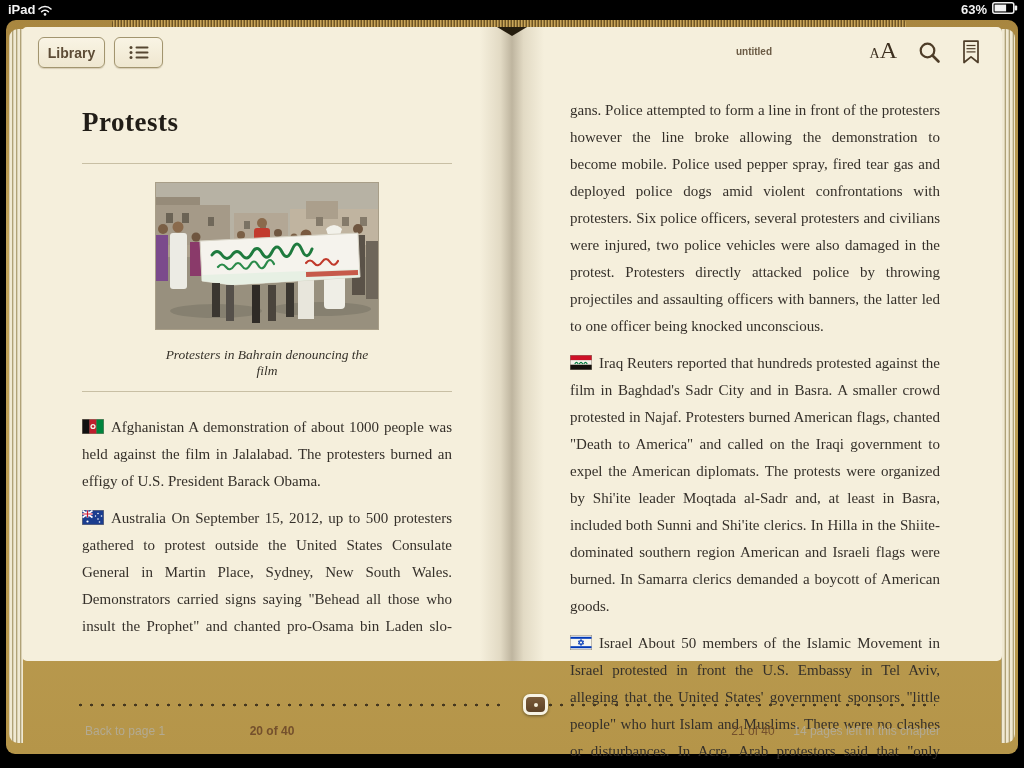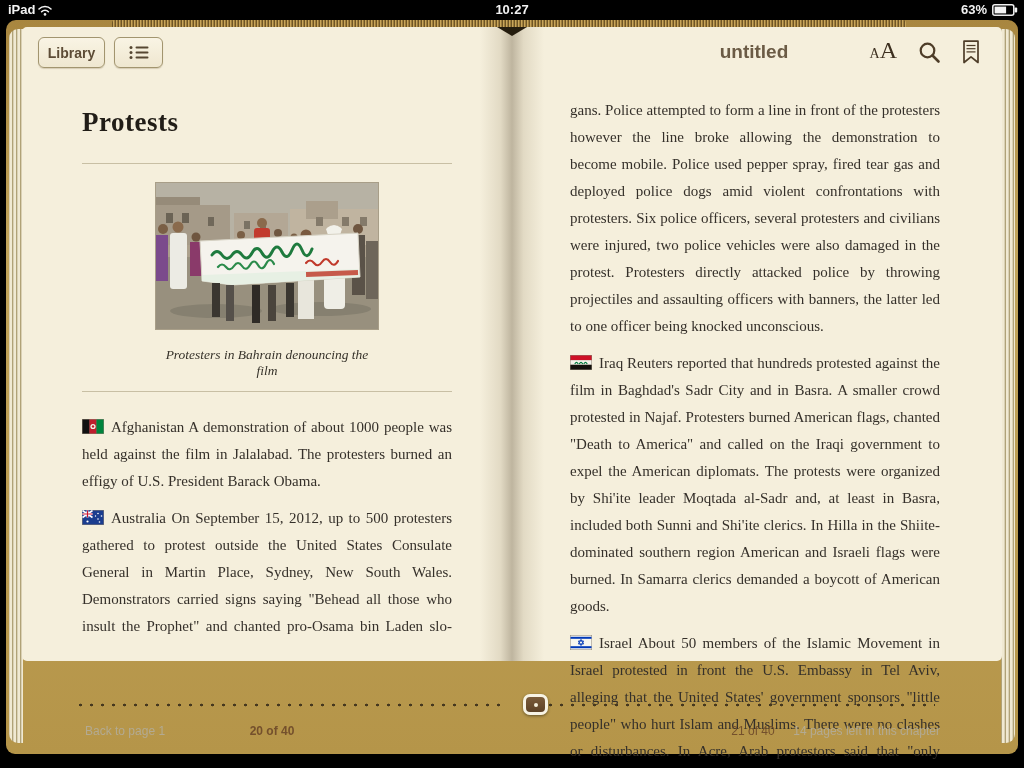--- a/index.html
+++ b/index.html
@@ -4,21 +4,21 @@
 <style>
   * { margin:0; padding:0; box-sizing:border-box; }
   body { background:#000; font-family:"Liberation Sans", sans-serif; }
   .screen { position:relative; width:1024px; height:768px; background:#000; overflow:hidden; }
 
   
   .statusbar { position:absolute; top:0; left:0; width:1024px; height:20px; background:#000;
                color:#f2f2f2; font-size:13px; font-weight:bold; }
   .sb-left { position:absolute; left:8px; top:2px; display:flex; align-items:center; gap:2px; }
   .sb-time { position:absolute; left:0; right:0; top:2px; text-align:center; }
-  .sb-right { position:absolute; right:6px; top:2px; display:flex; align-items:center; gap:5px; }
+  .sb-right { position:absolute; right:6px; top:2px; display:flex; gap:5px; }
 
   
   .book { position:absolute; left:6px; top:20px; width:1012px; height:734px;
           background:linear-gradient(180deg,#a8863f,#c2a55c 30%,#b59549); border-radius:10px 10px 9px 9px;
           box-shadow:0 2px 8px rgba(0,0,0,0.8); }
   .book-top-band { position:absolute; top:0; left:106px; right:112px; height:8px;
           background:repeating-linear-gradient(90deg,#6e5526 0 1px,#c8a55a 1px 2px,#9c7c3c 2px 3px);
           border-radius:3px 3px 0 0; }
   .edge-left { position:absolute; left:3px; top:9px; bottom:11px; width:14px; border-radius:9px 0 0 9px;
           background:repeating-linear-gradient(90deg,#d9d0b4 0 1px,#f0e9d2 1px 3px,#b0a277 3px 4px); }
@@ -34,21 +34,21 @@
            border-left:15px solid transparent; border-right:15px solid transparent;
            border-top:9px solid #241c0e; }
 
   
   .btn { position:absolute; top:10px; height:31px; border:1px solid #a2956f; border-radius:6px;
          background:linear-gradient(#f9f4e4,#efe7d0); color:#5d4c36; font-weight:bold; font-size:14px;
          display:flex; align-items:center; justify-content:center; box-shadow:0 1px 1px rgba(120,100,60,0.25); }
   .btn-library { left:16px; width:67px; }
   .btn-toc { left:92px; width:49px; }
   .book-title { position:absolute; left:532px; top:10px; width:400px; height:30px; line-height:30px;
-                text-align:center; color:#6b5b45; font-weight:bold; font-size:19px; }
+                text-align:center; color:#6b5b45; font-weight:bold; font-size:10px; }
   .tool-icons { position:absolute; right:22px; top:8px; display:flex; align-items:center; gap:21px; height:34px; }
   .font-btn { color:#3d3020; font-family:"Liberation Serif", serif; line-height:34px; }
   .font-btn .a-sm { font-size:14px; }
   .font-btn .a-lg { font-size:24px; }
 
   
   .content { position:absolute; width:370px; color:#35302a;
              font-family:"Liberation Serif", serif; font-size:15px; line-height:27px; }
   .content-left { left:60px; top:80px; }
   .content-right { left:548px; top:70px; }
@@ -90,21 +90,20 @@
 
   <div class="statusbar">
     <div class="sb-left">
       <span>iPad</span>
       <svg width="16" height="12" viewBox="0 0 16 12">
         <path d="M2,5 A8.5,8.5 0 0 1 14,5" stroke="#f2f2f2" stroke-width="1.6" fill="none" stroke-linecap="round"></path>
         <path d="M4.6,7.7 A4.8,4.8 0 0 1 11.4,7.7" stroke="#f2f2f2" stroke-width="1.6" fill="none" stroke-linecap="round"></path>
         <circle cx="8" cy="10.4" r="1.3" fill="#f2f2f2"></circle>
       </svg>
     </div>
-    <div class="sb-time">10:27</div>
     <div class="sb-right">
       <span>63%</span>
       <svg width="26" height="12" viewBox="0 0 26 12">
         <rect x="0.8" y="0.8" width="21" height="10.4" rx="2" stroke="#f2f2f2" stroke-width="1.5" fill="none"></rect>
         <rect x="2.6" y="2.6" width="11.5" height="6.8" fill="#f2f2f2"></rect>
         <rect x="22.6" y="3.6" width="2.6" height="4.8" rx="1" fill="#f2f2f2"></rect>
       </svg>
     </div>
   </div>
 

